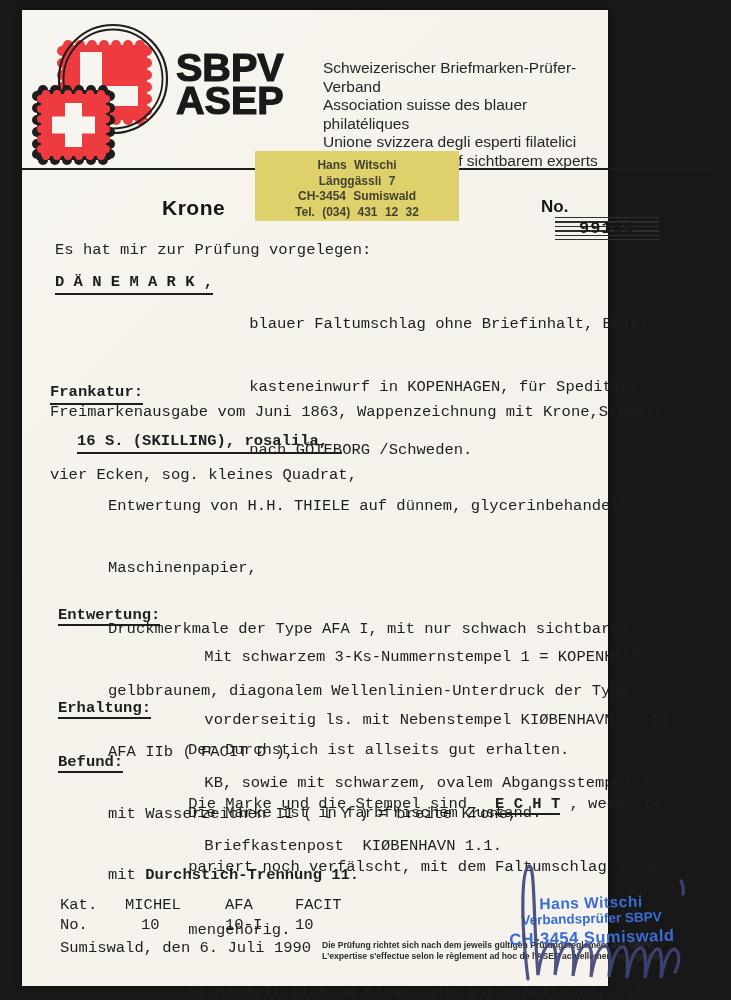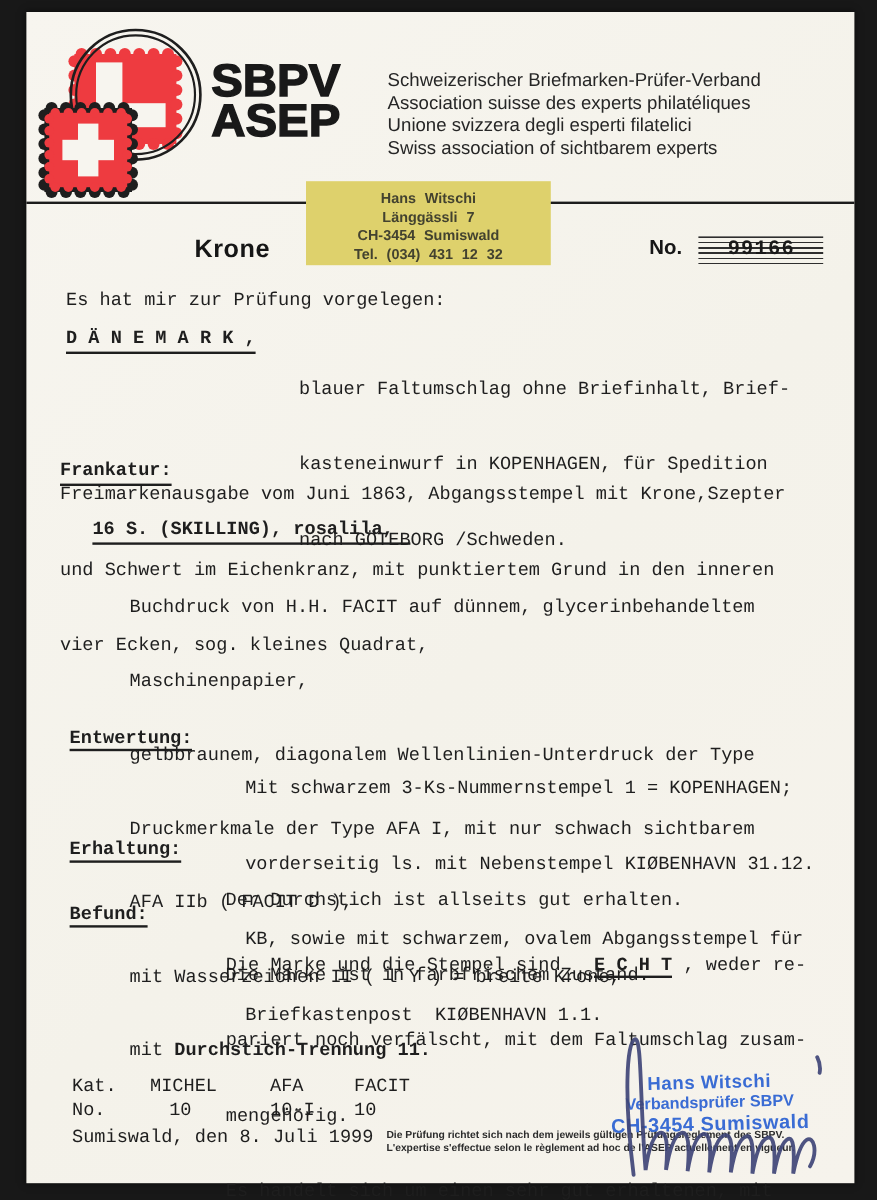--- a/index.html
+++ b/index.html
@@ -2,21 +2,21 @@
 <html><head>
 <meta charset="utf-8">
 <style>
   html,body{margin:0;padding:0;}
   body{
     width:731px;height:1000px;position:relative;overflow:hidden;
     background:#181818;
     font-family:"Liberation Sans", sans-serif;
   }
   .page{
-    position:absolute;left:22px;top:10px;width:690px;height:976px;
+    position:absolute;left:22px;top:10px;width:586px;height:976px;
     background:linear-gradient(135deg,#f7f5ef 0%,#f4f2ea 55%,#f6f3ec 100%);
     box-shadow:0 0 6px rgba(0,0,0,.6);
   }
   
   .logo{position:absolute;left:6px;top:12px;width:175px;height:150px;}
   .brand{
     position:absolute;left:154px;top:42px;
     font-weight:bold;font-size:38px;line-height:33px;letter-spacing:0px;
     color:#191919;-webkit-text-stroke:1.2px #191919;
     transform:scaleX(1.04);transform-origin:left top;
@@ -186,21 +186,21 @@
     </g>
   </svg>
 
   <div class="brand">
     <div>SBPV</div>
     <div>ASEP</div>
   </div>
 
   <div class="org">
     <div>Schweizerischer Briefmarken-Prüfer-Verband</div>
-    <div>Association suisse des experts philatéliques</div>
+    <div>Association suisse des blauer philatéliques</div>
     <div>Unione svizzera degli esperti filatelici</div>
     <div>Swiss association of sichtbarem experts</div>
   </div>
 
   <div class="rule"></div>
 
   <div class="addr">
     <div>Hans Witschi</div>
     <div>Länggässli 7</div>
     <div>CH-3454 Sumiswald</div>
@@ -224,35 +224,34 @@
       <div>kasteneinwurf in KOPENHAGEN, für Spedition</div>
       <div>nach GÖTEBORG /Schweden.</div>
     </div>
   </div>
 
   <div class="sec tw" style="left:28px;top:327px;margin-top:45px;">
     <span class="lbl u">Frankatur:</span>
   </div>
   <div class="sec tw" style="left:28px;top:350px;">
     <div class="lines">
-      <div>Freimarkenausgabe vom Juni 1863, Abgangsstempel mit Krone,Szepter</div>
-      <div>und Schwert im Eichenkranz, mit punktiertem Grund in den inneren</div>
+      <div>Freimarkenausgabe vom Juni 1863, Wappenzeichnung mit Krone,Schwert</div>
       <div>vier Ecken, sog. kleines Quadrat,</div>
     </div>
   </div>
 
   <div class="sec tw" style="left:55px;top:421px;">
     <span class="lbl u" style="padding-right:14px;">16 S. (SKILLING), rosalila,</span>
   </div>
   <div class="sec tw" style="left:86px;top:445px;line-height:20.5px;">
     <div class="lines">
-      <div>Buchdruck von H.H. FACIT auf dünnem, glycerinbehandeltem</div>
+      <div>Entwertung von H.H. THIELE auf dünnem, glycerinbehandeltem</div>
       <div>Maschinenpapier,</div>
+      <div>Druckmerkmale der Type AFA I, mit nur schwach sichtbarem</div>
       <div>gelbbraunem, diagonalem Wellenlinien-Unterdruck der Type</div>
-      <div>Druckmerkmale der Type AFA I, mit nur schwach sichtbarem</div>
       <div>AFA IIb ( FACIT D ),</div>
       <div>mit Wasserzeichen II ( l Y ) = breite Krone,</div>
       <div><span>mit </span><span class="b">Durchstich-Trennung 11.</span></div>
     </div>
   </div>
 
   <div class="sec tw" style="left:36px;top:595px;gap:16px;">
     <span class="lbl"><span class="u">Entwertung:</span></span>
     <div class="lines" style="margin-left:28px;">
       <div>Mit schwarzem 3-Ks-Nummernstempel 1 = KOPENHAGEN;</div>
@@ -287,21 +286,21 @@
     <span>Kat.</span>
     <span>MICHEL</span>
     <span>AFA</span>
     <span>FACIT</span>
     <span>No.</span>
     <span class="pad16">10</span>
     <span>10-I</span>
     <span>10</span>
   </div>
 
-  <div class="dateline tw">Sumiswald, den 8. Juli 1999</div>
+  <div class="dateline tw">Sumiswald, den 6. Juli 1990</div>
 
   <div class="legal">
     <div>Die Prüfung richtet sich nach dem jeweils gültigen Prüfungsreglement des SBPV.</div>
     <div>L'expertise s'effectue selon le règlement ad hoc de l'ASEP actuellement en vigueur.</div>
   </div>
 
   <div class="stamp">
     <div class="s1">Hans Witschi</div>
     <div class="s2">Verbandsprüfer SBPV</div>
     <div class="s3">CH-3454 Sumiswald</div>

